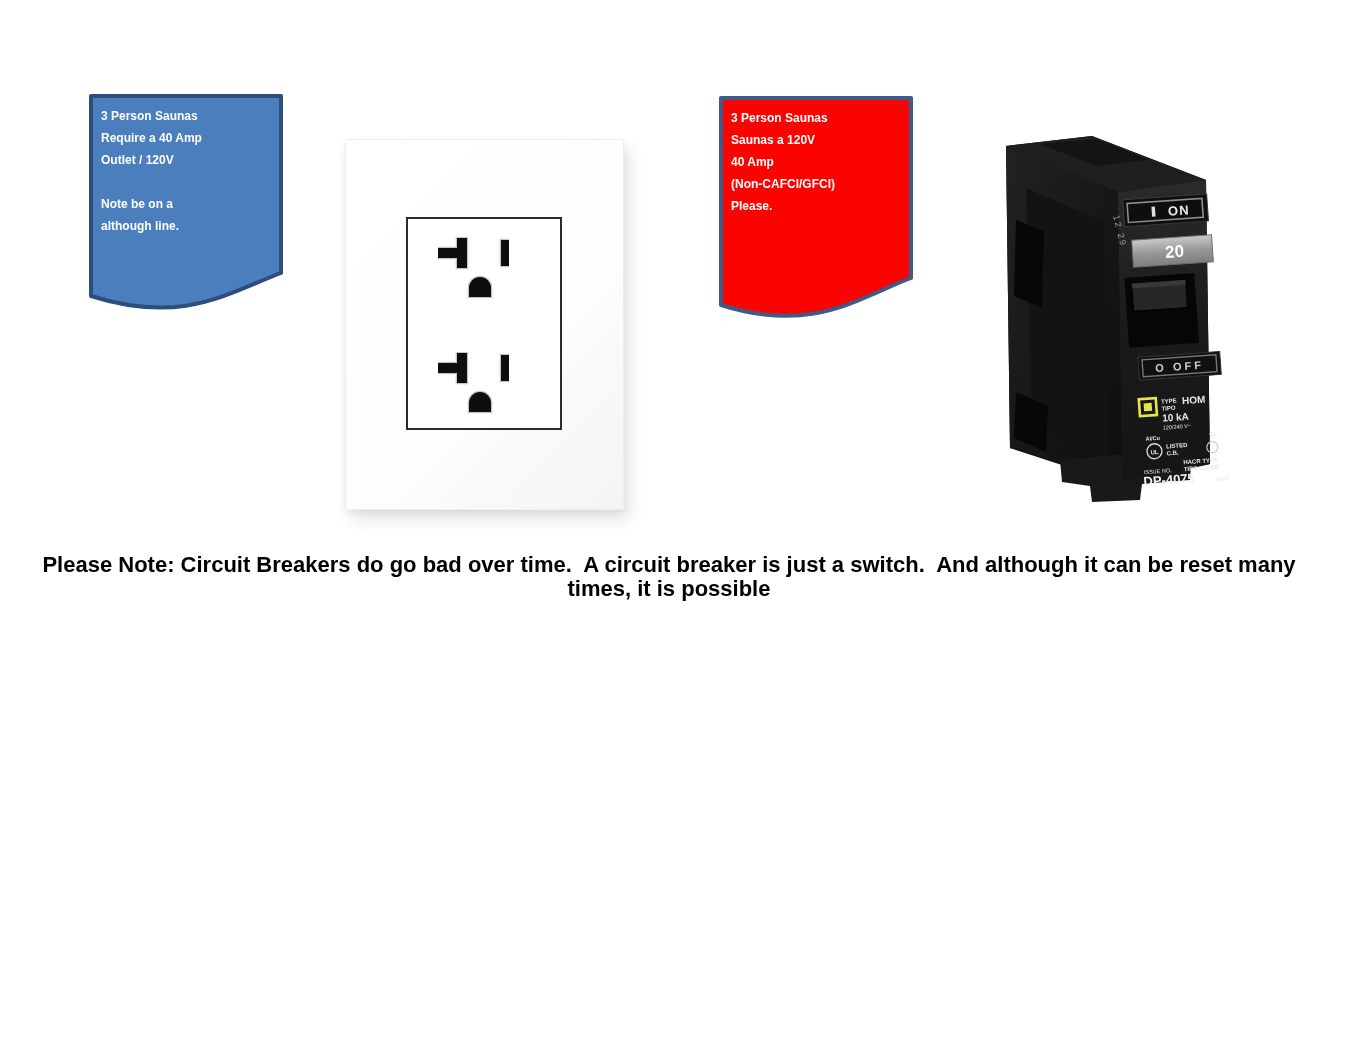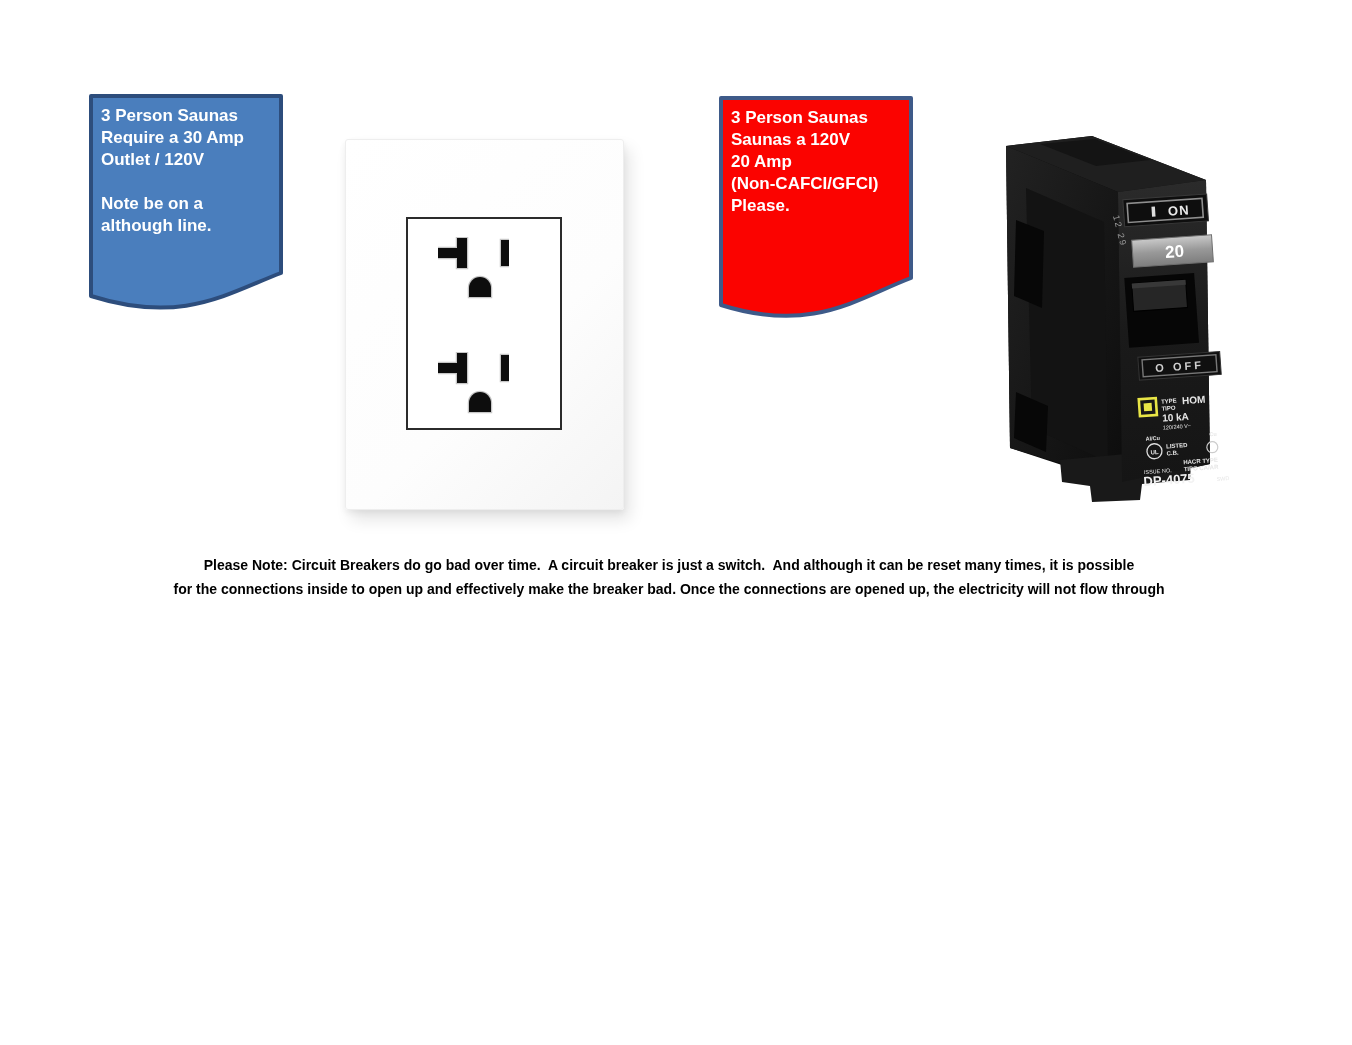--- a/index.html
+++ b/index.html
@@ -2,51 +2,51 @@
 <html><head>
 <meta charset="utf-8">
 <style>
   html,body{margin:0;padding:0;background:#ffffff;}
   .canvas{position:relative;width:1352px;height:1045px;background:#ffffff;overflow:hidden;
           font-family:"Liberation Sans", sans-serif;}
   
   .callout{position:absolute;}
   .callout svg{position:absolute;left:0;top:0;}
   .callout .co-text{position:absolute;left:13px;top:12px;right:10px;color:#ffffff;
-                    font-weight:bold;font-size:17px;line-height:22px;}
+                    font-weight:bold;font-size:12px;line-height:22px;}
   .co-line{min-height:22px;white-space:pre-wrap;}
   
   .outlet-plate{position:absolute;left:345px;top:139px;width:277px;height:369px;
                 background:linear-gradient(135deg,#ffffff 0%,#fdfdfd 60%,#f4f4f4 100%);
                 border:1px solid #eeeeee;border-radius:3px;
                 box-shadow:6px 10px 16px rgba(0,0,0,0.10), 0 3px 6px rgba(0,0,0,0.06);}
   .outlet-inner{position:absolute;left:60px;top:77px;width:152px;height:209px;
                 border:2px solid #2b2b2b;background:#ffffff;}
   .receptacle{position:absolute;left:30px;}
   .receptacle.r1{top:18px;}
   .receptacle.r2{top:133px;}
   
   .breaker{position:absolute;left:1000px;top:130px;width:230px;height:375px;}
   
   .note{position:absolute;left:36px;right:50px;top:553px;text-align:center;
-        color:#000000;font-weight:bold;font-size:14px;line-height:24px;}
+        color:#000000;font-weight:bold;font-size:22px;line-height:24px;}
   .note div{white-space:pre-wrap;}
 </style>
 </head>
 <body>
 
 <div class="canvas">
 
   <div class="callout" style="left:88px;top:93px;width:196px;height:225px;">
     <svg width="196" height="225" viewBox="0 0 196 225">
       <path d="M3,3 H193 V180 C140,200 95,232 3,203 Z" fill="#4a7ebd" stroke="#2d4d7c" stroke-width="4" stroke-linejoin="round"></path>
     </svg>
     <div class="co-text">
       <div class="co-line">3 Person Saunas</div>
-      <div class="co-line">Require a 30 Amp</div>
+      <div class="co-line">Require a 40 Amp</div>
       <div class="co-line">Outlet / 120V</div>
       <div class="co-line"></div>
       <div class="co-line">Note be on a</div>
       <div class="co-line">although line.</div>
     </div>
   </div>
 
   <div class="outlet-plate">
     <div class="outlet-inner">
 
@@ -69,21 +69,21 @@
     </div>
   </div>
 
   <div class="callout" style="left:718px;top:95px;width:196px;height:232px;">
     <svg width="196" height="232" viewBox="0 0 196 232">
       <path d="M3,3 H193 V183 C140,203 95,239 3,210 Z" fill="#fb0300" stroke="#3e5a89" stroke-width="4" stroke-linejoin="round"></path>
     </svg>
     <div class="co-text">
       <div class="co-line">3 Person Saunas</div>
       <div class="co-line">Saunas a 120V</div>
-      <div class="co-line">20 Amp</div>
+      <div class="co-line">40 Amp</div>
       <div class="co-line">(Non-CAFCI/GFCI)</div>
       <div class="co-line">Please.</div>
     </div>
   </div>
 
   <svg class="breaker" viewBox="0 0 230 375">
     <defs>
       <linearGradient id="sideGrad" x1="0" y1="0" x2="1" y2="1">
         <stop offset="0" stop-color="#222222"></stop>
           <stop offset="1" stop-color="#0d0d0d"></stop>
@@ -161,16 +161,15 @@
         <text x="44" y="287" font-size="6" font-weight="bold">TIPO CA/AR</text>
         <text x="4" y="287" font-size="5.5">ISSUE NO.</text>
         <text x="3" y="299" font-size="13" font-weight="bold" fill="#f2f2f2">DP-4075</text>
         <text x="76" y="299" font-size="5.5">SWD</text>
       </g>
     </g>
   </svg>
 
   <div class="note">
     <div>Please Note: Circuit Breakers do go bad over time.  A circuit breaker is just a switch.  And although it can be reset many times, it is possible</div>
-    <div>for the connections inside to open up and effectively make the breaker bad. Once the connections are opened up, the electricity will not flow through</div>
   </div>
 
 </div>
 
 </body></html>

